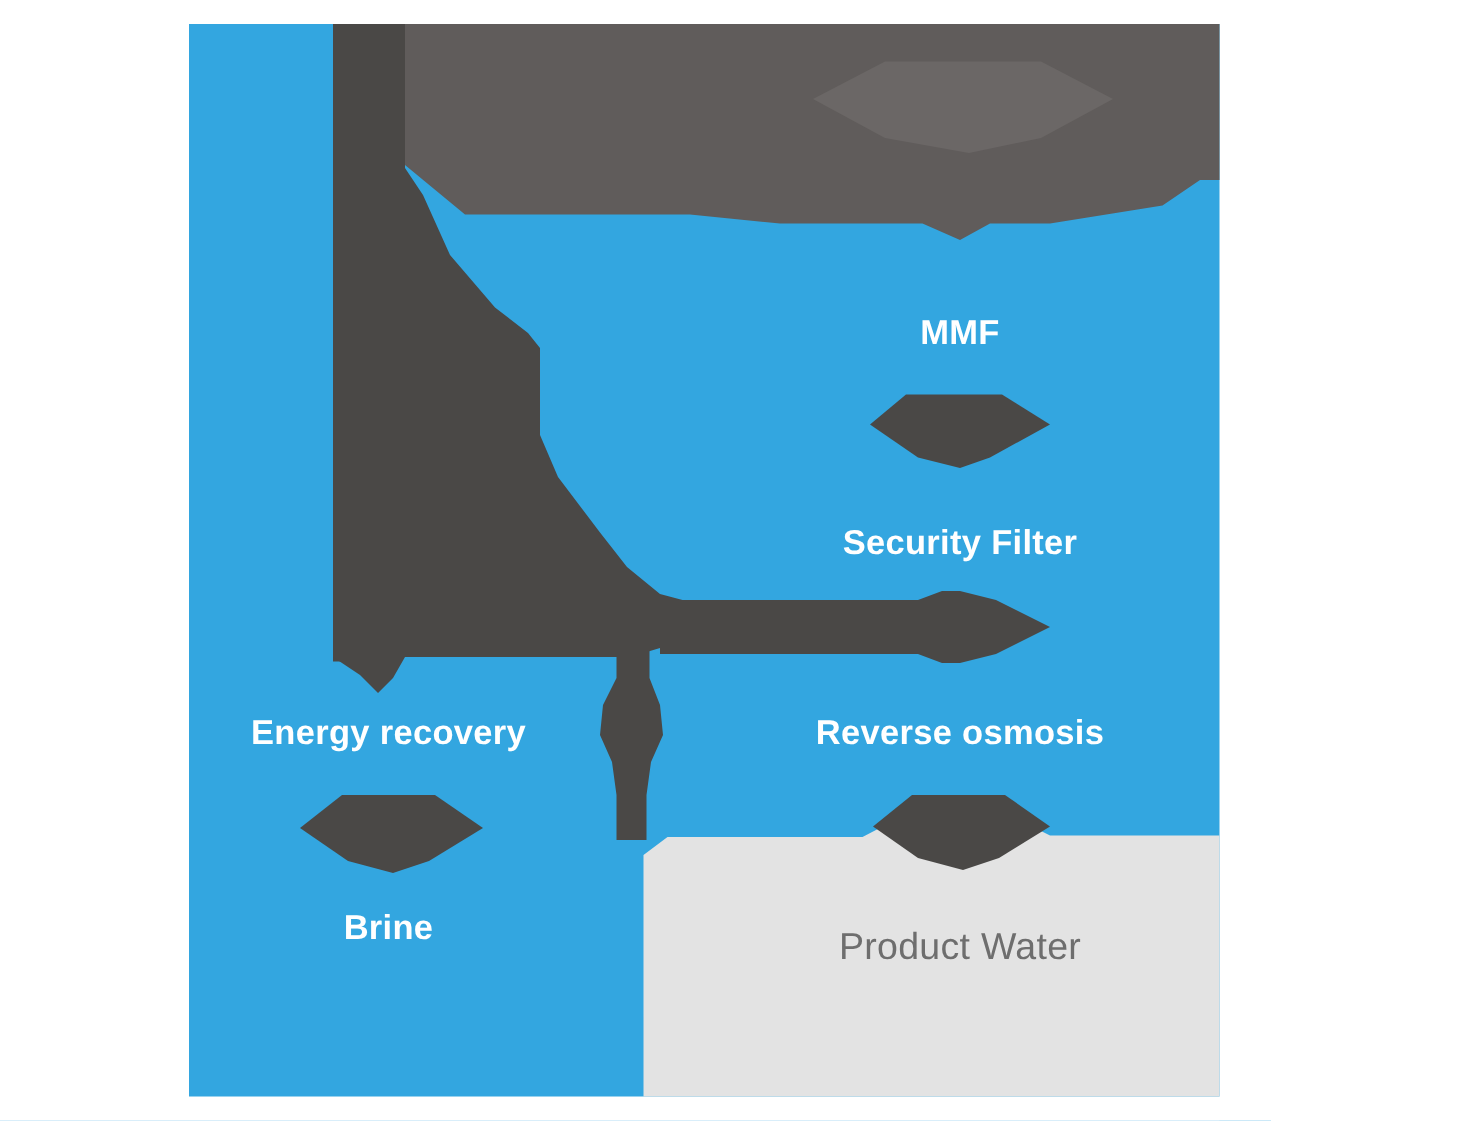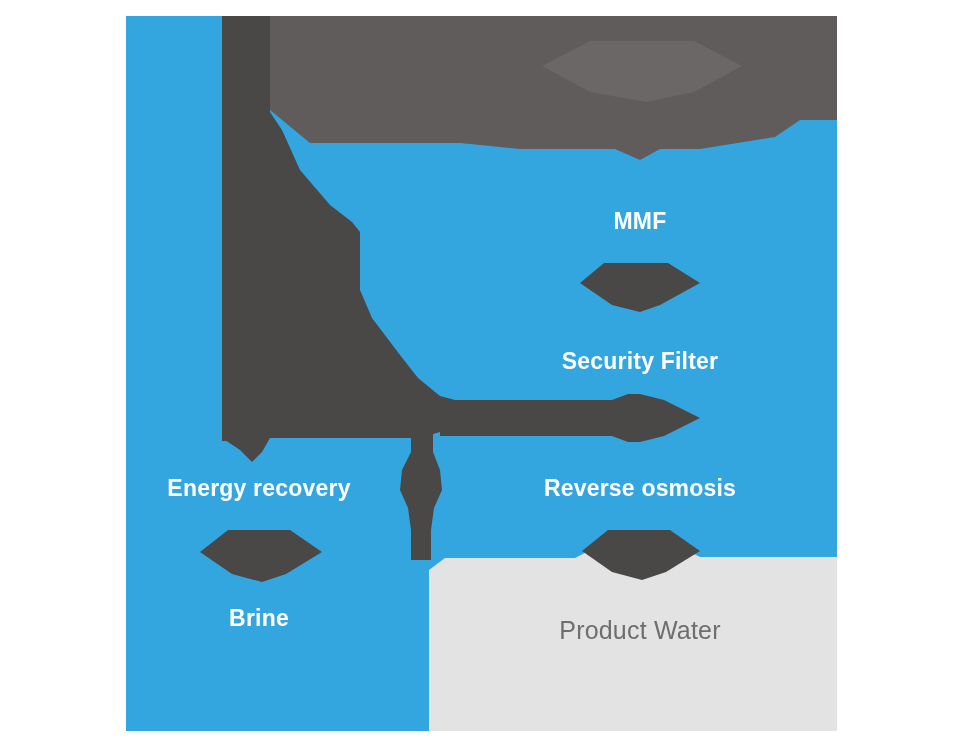--- a/index.html
+++ b/index.html
@@ -2,21 +2,21 @@
 <html><head>
 <meta charset="utf-8">
 <style>
   html, body {
     margin: 0;
     padding: 0;
     background: #ffffff;
   }
   #canvas {
     position: relative;
-    width: 977px;
+    width: 813px;
     height: 747px;
     background: #ffffff;
     overflow: hidden;
     font-family: "Liberation Sans", sans-serif;
   }
   #diagram-svg {
     position: absolute;
     left: 0;
     top: 0;
     width: 977px;

